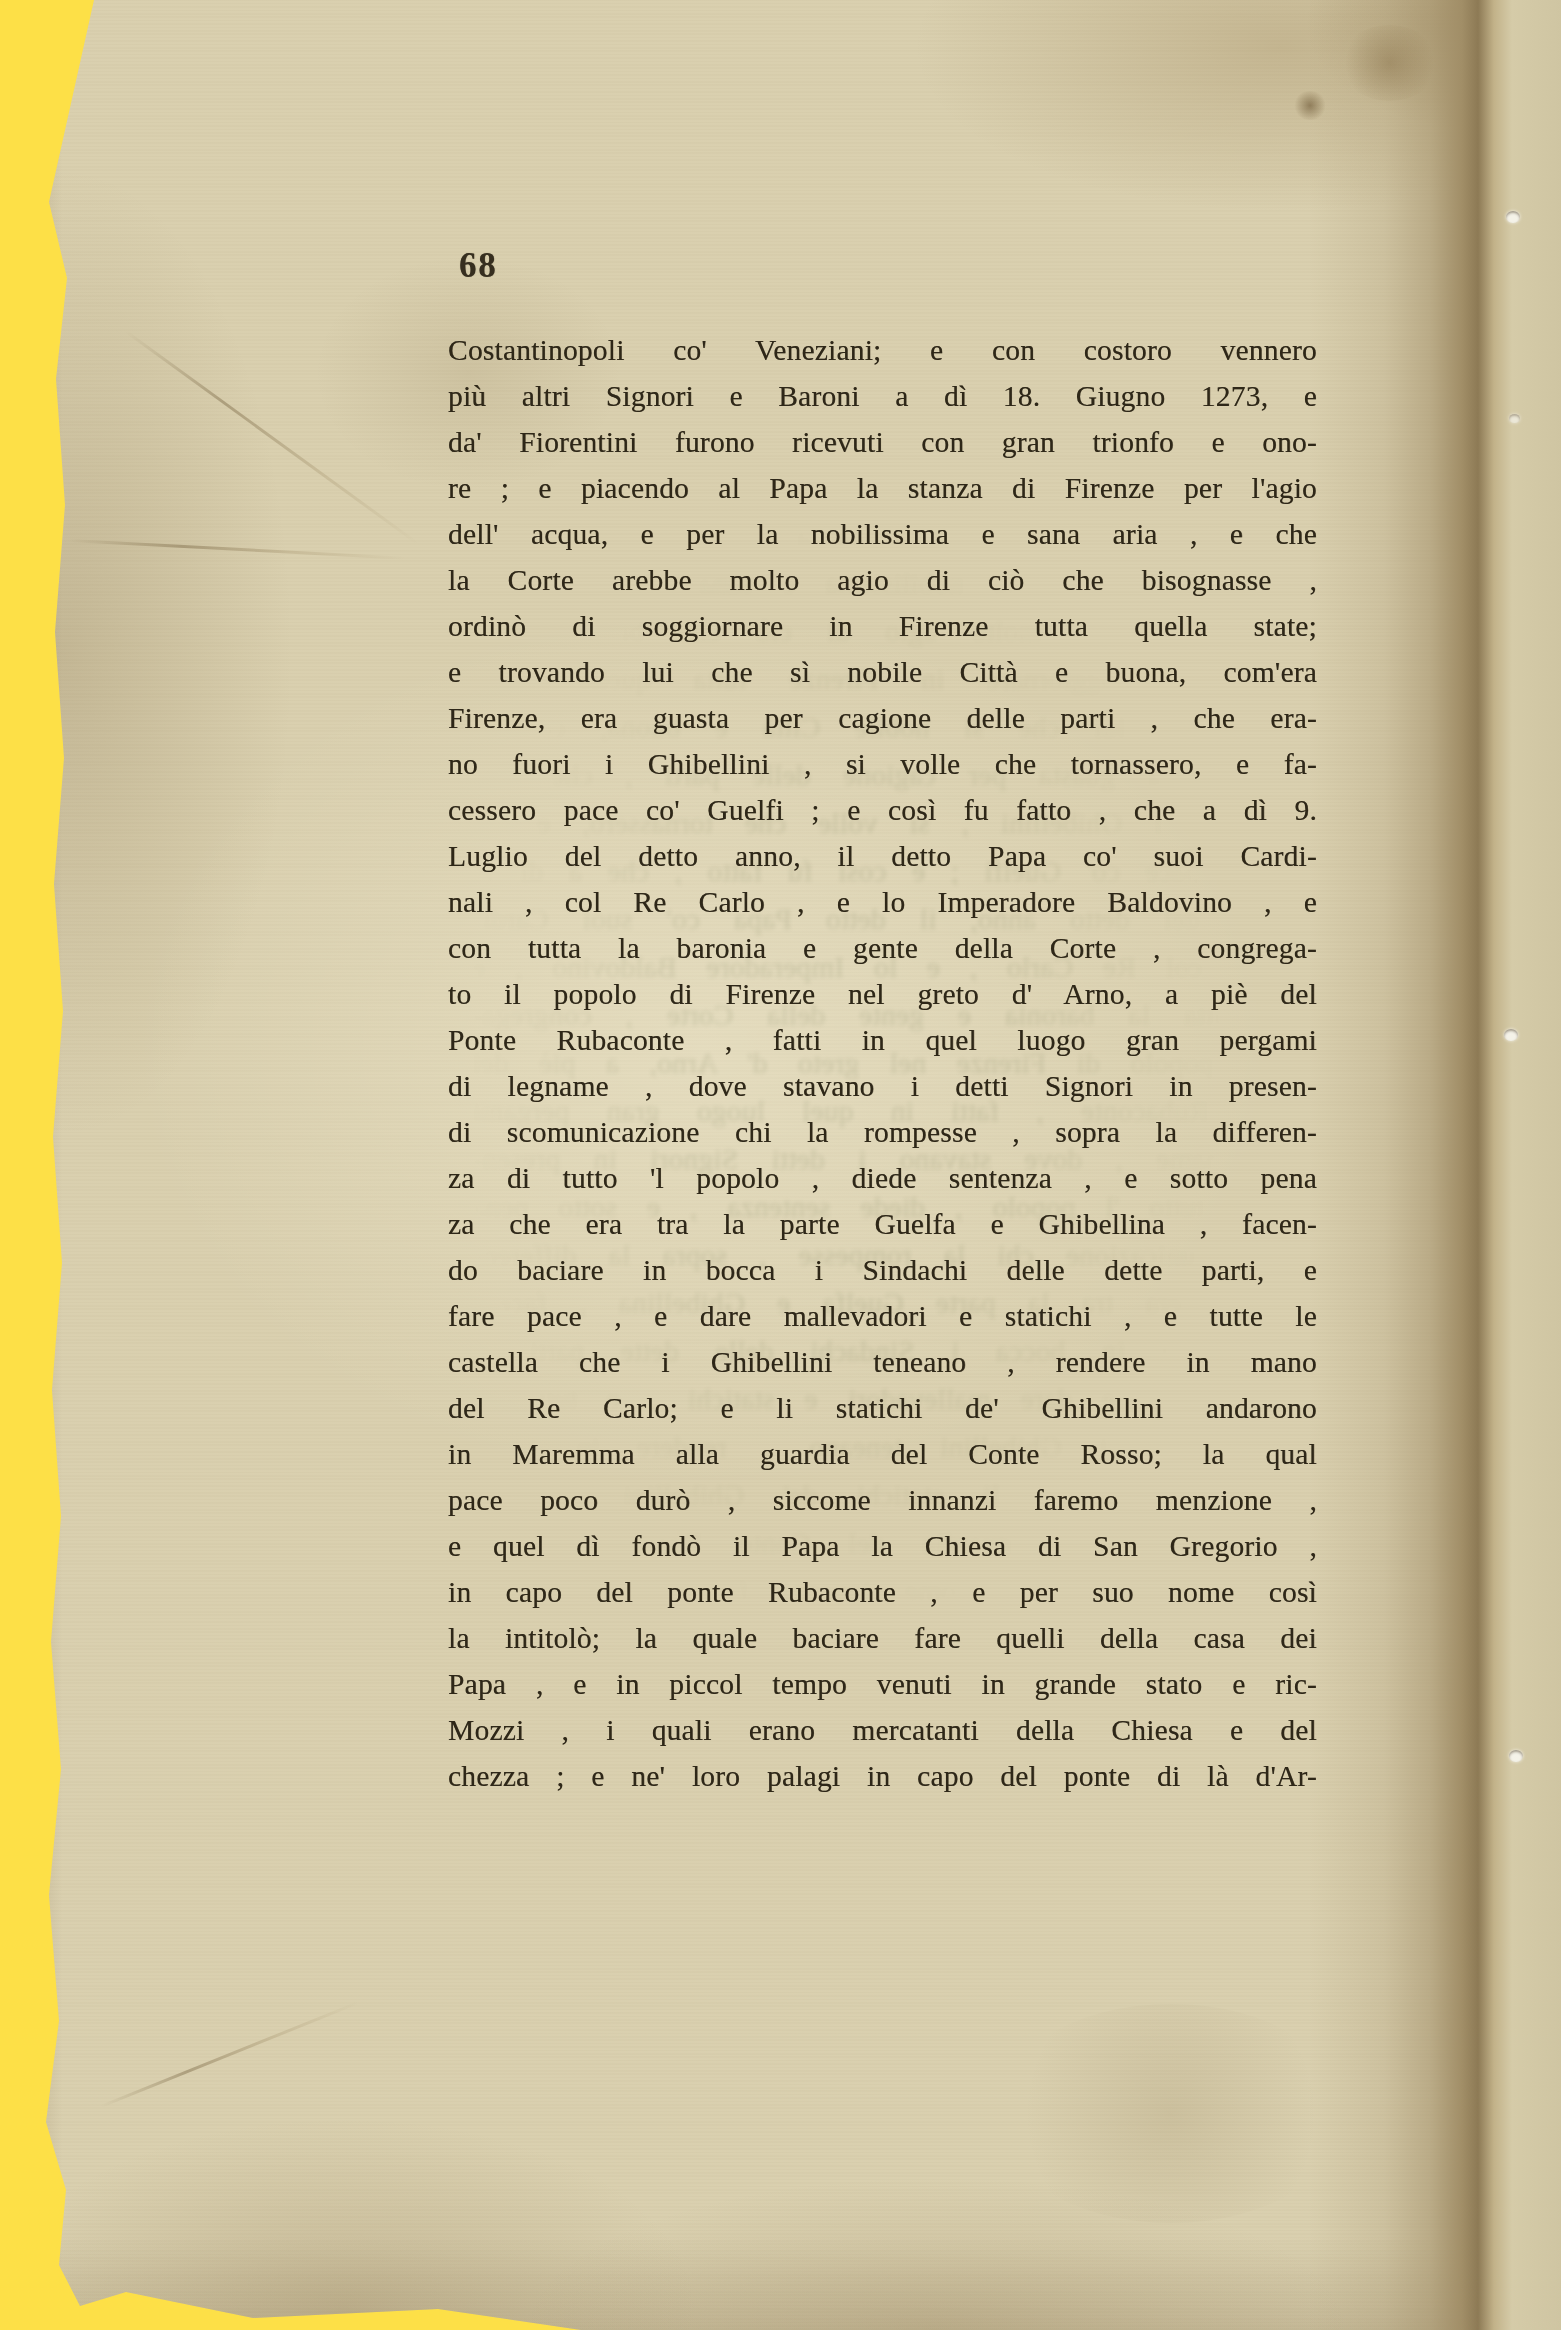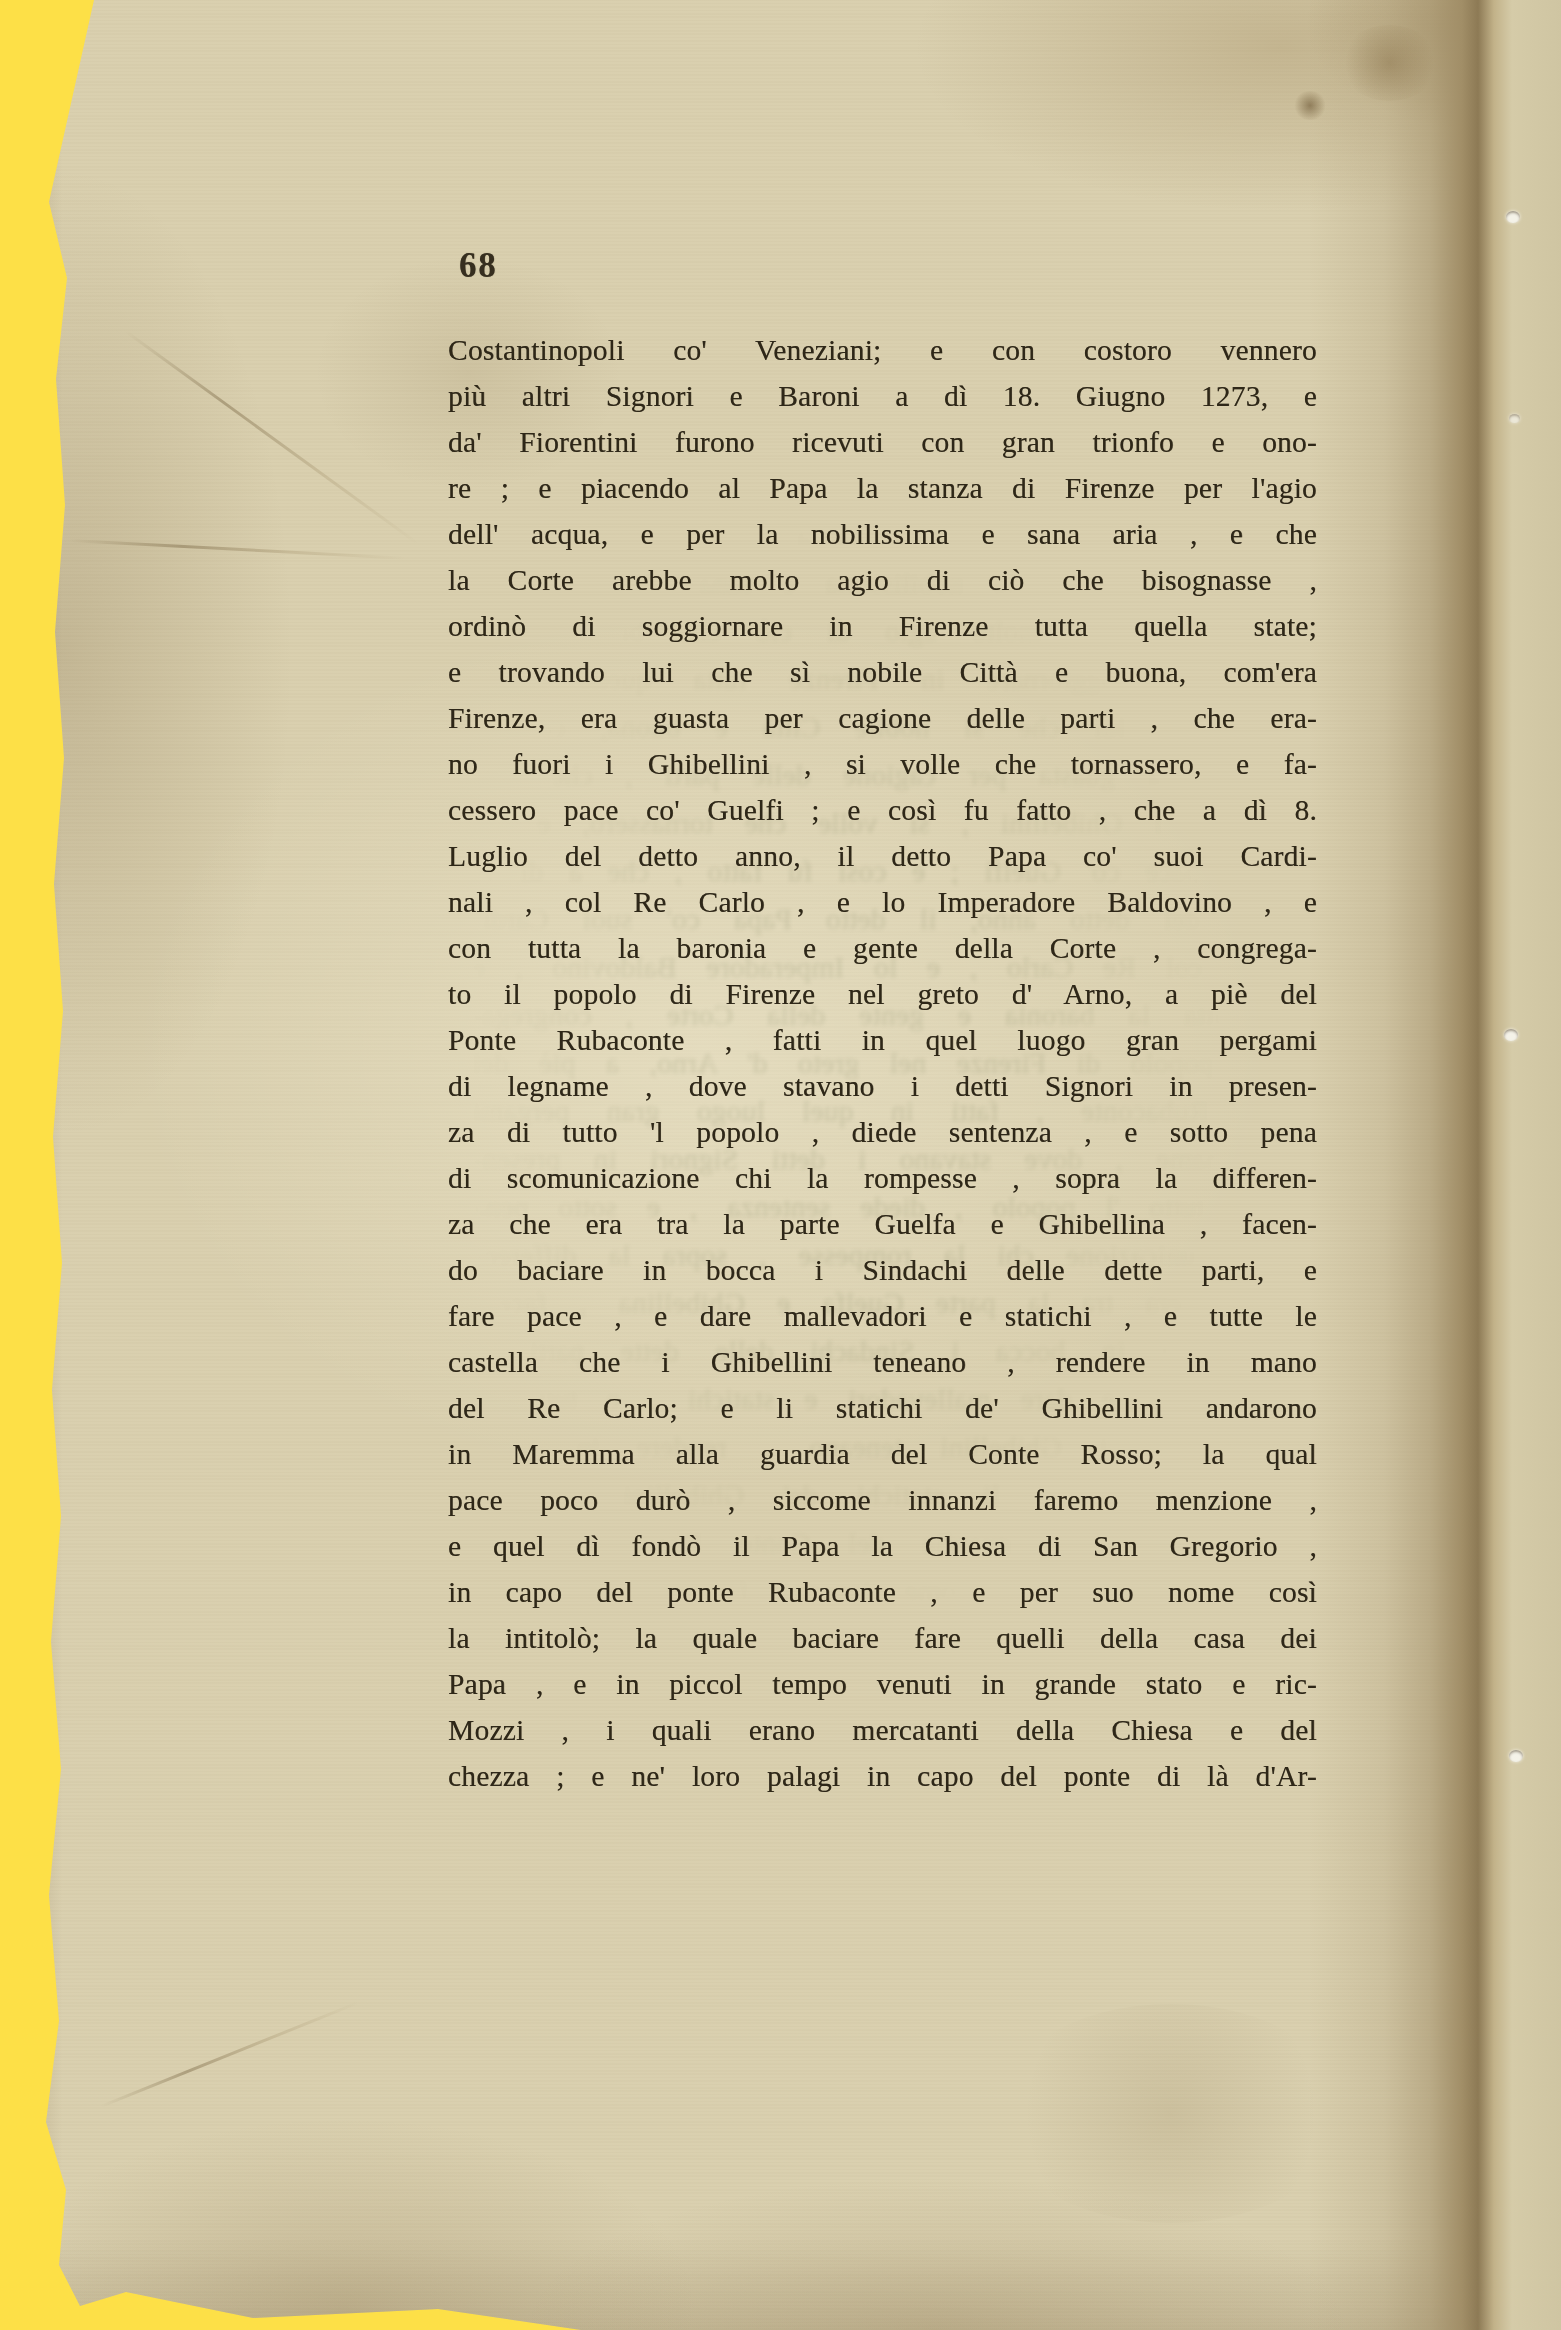--- a/index.html
+++ b/index.html
@@ -203,29 +203,29 @@
       <div class="text-line">Costantinopoli co' Veneziani; e con costoro vennero</div>
       <div class="text-line">più altri Signori e Baroni a dì 18. Giugno 1273, e</div>
       <div class="text-line">da' Fiorentini furono ricevuti con gran trionfo e ono-</div>
       <div class="text-line">re ; e piacendo al Papa la stanza di Firenze per l'agio</div>
       <div class="text-line">dell' acqua, e per la nobilissima e sana aria , e che</div>
       <div class="text-line">la Corte arebbe molto agio di ciò che bisognasse ,</div>
       <div class="text-line">ordinò di soggiornare in Firenze tutta quella state;</div>
       <div class="text-line">e trovando lui che sì nobile Città e buona, com'era</div>
       <div class="text-line">Firenze, era guasta per cagione delle parti , che era-</div>
       <div class="text-line">no fuori i Ghibellini , si volle che tornassero, e fa-</div>
-      <div class="text-line">cessero pace co' Guelfi ; e così fu fatto , che a dì 8.</div>
+      <div class="text-line">cessero pace co' Guelfi ; e così fu fatto , che a dì 9.</div>
       <div class="text-line">Luglio del detto anno, il detto Papa co' suoi Cardi-</div>
       <div class="text-line">nali , col Re Carlo , e lo Imperadore Baldovino , e</div>
       <div class="text-line">con tutta la baronia e gente della Corte , congrega-</div>
       <div class="text-line">to il popolo di Firenze nel greto d' Arno, a piè del</div>
       <div class="text-line">Ponte Rubaconte , fatti in quel luogo gran pergami</div>
       <div class="text-line">di legname , dove stavano i detti Signori in presen-</div>
+      <div class="text-line">di scomunicazione chi la rompesse , sopra la differen-</div>
       <div class="text-line">za di tutto 'l popolo , diede sentenza , e sotto pena</div>
-      <div class="text-line">di scomunicazione chi la rompesse , sopra la differen-</div>
       <div class="text-line">za che era tra la parte Guelfa e Ghibellina , facen-</div>
       <div class="text-line">do baciare in bocca i Sindachi delle dette parti, e</div>
       <div class="text-line">fare pace , e dare mallevadori e statichi , e tutte le</div>
       <div class="text-line">castella che i Ghibellini teneano , rendere in mano</div>
       <div class="text-line">del Re Carlo; e li statichi de' Ghibellini andarono</div>
       <div class="text-line">in Maremma alla guardia del Conte Rosso; la qual</div>
       <div class="text-line">pace poco durò , siccome innanzi faremo menzione ,</div>
       <div class="text-line">e quel dì fondò il Papa la Chiesa di San Gregorio ,</div>
       <div class="text-line">in capo del ponte Rubaconte , e per suo nome così</div>
       <div class="text-line">la intitolò; la quale baciare fare quelli della casa dei</div>

